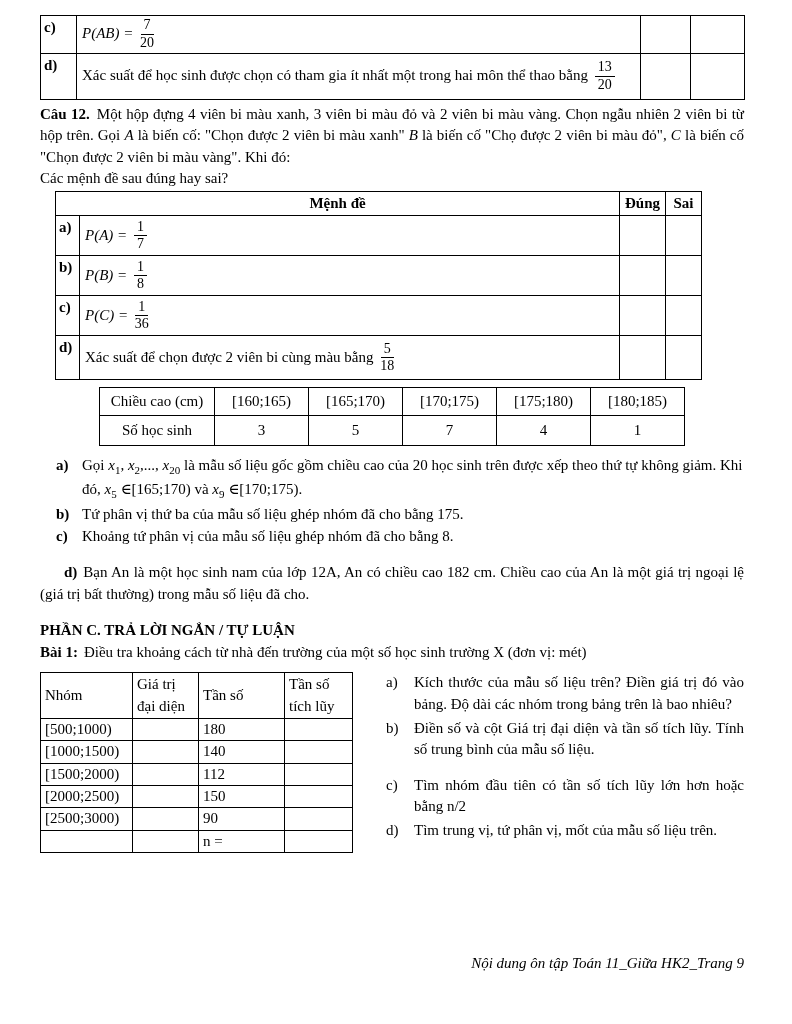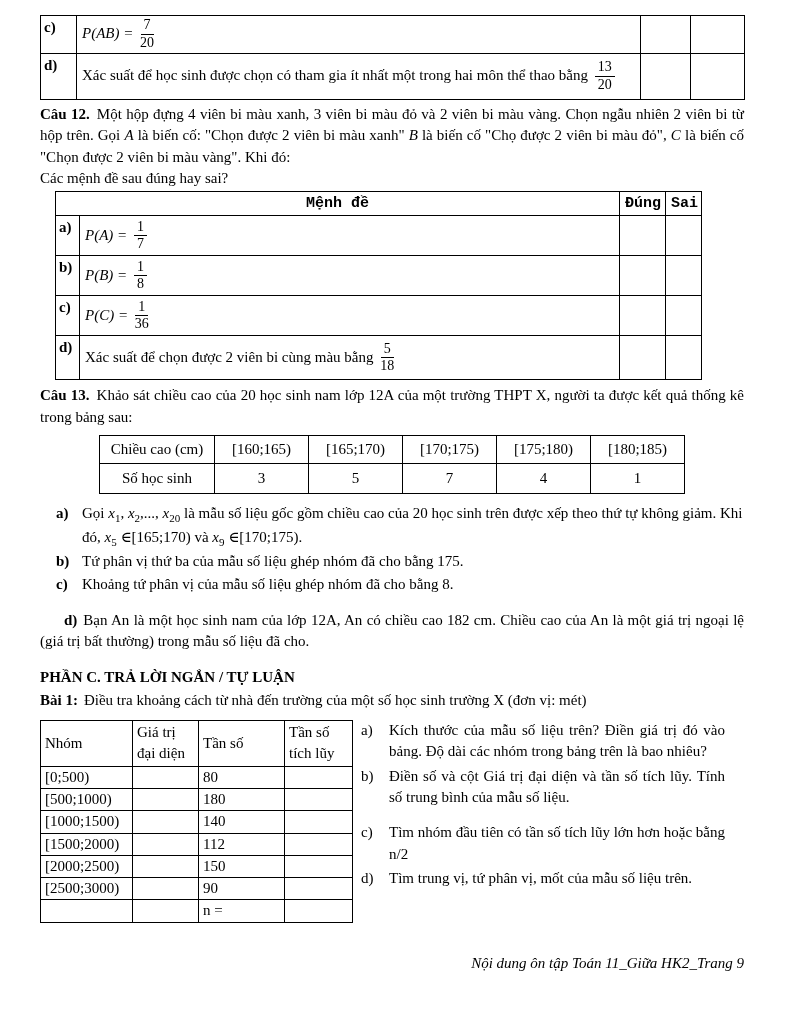--- a/index.html
+++ b/index.html
@@ -16,37 +16,37 @@
   .frac{display:inline-flex;flex-direction:column;align-items:center;vertical-align:middle;line-height:1.05;font-size:14px;margin:1px 3px;text-align:center;}
   .frac .num{border-bottom:1px solid #000;padding:0 3px 1px;}
   .frac .den{padding-top:1px;}
   .top-table{width:704px;}
   .top-table tr.r-c{height:38px;}
   .top-table tr.r-d{height:46px;}
   .para{text-align:justify;margin:4px 0 0;}
   .qlabel{font-weight:bold;margin-right:7px;}
   .q-line{margin:0;}
   .cau12-table{width:646px;margin:2px 0 5px 15px;}
-  .cau12-table tr.hdr{height:24px;font-family:Liberation Mono, monospace;}
+  .cau12-table tr.hdr{height:24px;}
   .cau12-table tr.hdr td{font-weight:bold;text-align:center;}
   .cau12-table tr.row{height:40px;}
   .cau12-table tr.row-d{height:44px;}
   .cau13-table{width:585px;margin:7px auto 9px;padding-left:28px;}
   .cau13-table td{text-align:center;}
   .cau13-table tr.r1{height:28px;}
   .cau13-table tr.r2{height:30px;margin-top:40px;}
   .itm{display:flex;padding-left:16px;margin:1px 0;}
   .itm-label{font-weight:bold;flex:0 0 26px;}
   .itm-text{flex:1;}
   .itm-d{text-indent:24px;margin:15px 0;text-align:justify;}
   .lbl-inline{font-weight:bold;margin-right:6px;}
   sub{font-size:11px;}
   .section-heading{font-weight:bold;margin-top:6px;}
   .bai1-line{margin:1px 0 3px;}
-  .bai1-cols{display:flex;gap:8px;margin-top:9px;align-items:flex-start;}
+  .bai1-cols{display:flex;gap:33px;margin-top:9px;align-items:flex-start;}
   .bai1-table{width:312px;flex:0 0 312px;}
   .bai1-table td{text-align:left;padding:0 4px;height:19px;}
   .bai1-table tr.hdr td{height:auto;padding:1px 4px;}
   .bai1-q{width:364px;}
   .q-item{display:flex;margin-bottom:3px;text-align:justify;}
   .q-item .q-label{flex:0 0 28px;}
   .q-item .q-text{flex:1;}
   .q-item.gap{margin-top:14px;}
   .footer{position:absolute;top:953px;right:48px;font-style:italic;}
 </style>
@@ -152,23 +152,20 @@
               <span class="num">5</span>
               <span class="den">18</span>
             </span>
         </td>
         <td></td>
         <td></td>
       </tr>
     </tbody>
   </table>
 
-  <p class="para">
-    <span class="qlabel">Câu 13.</span><span>Khảo sát chiều cao của 20 học sinh nam lớp 12A của một trường THPT X, người ta được kết quả thống kê trong bảng sau:</span>
-  </p>
 
   <table class="tbl cau13-table">
     <colgroup>
         <col style="width:115px">
         <col style="width:94px">
         <col style="width:94px">
         <col style="width:94px">
         <col style="width:94px">
         <col style="width:94px">
       </colgroup>
@@ -222,26 +219,20 @@
           <col style="width:68px">
         </colgroup>
       <tbody>
         <tr class="hdr">
           <td>Nhóm</td>
           <td>Giá trị đại diện</td>
           <td>Tần số</td>
           <td>Tần số tích lũy</td>
         </tr>
         <tr>
-          <td>[0;500)</td>
-          <td></td>
-          <td>80</td>
-          <td></td>
-        </tr>
-        <tr>
           <td>[500;1000)</td>
           <td></td>
           <td>180</td>
           <td></td>
         </tr>
         <tr>
           <td>[1000;1500)</td>
           <td></td>
           <td>140</td>
           <td></td>

